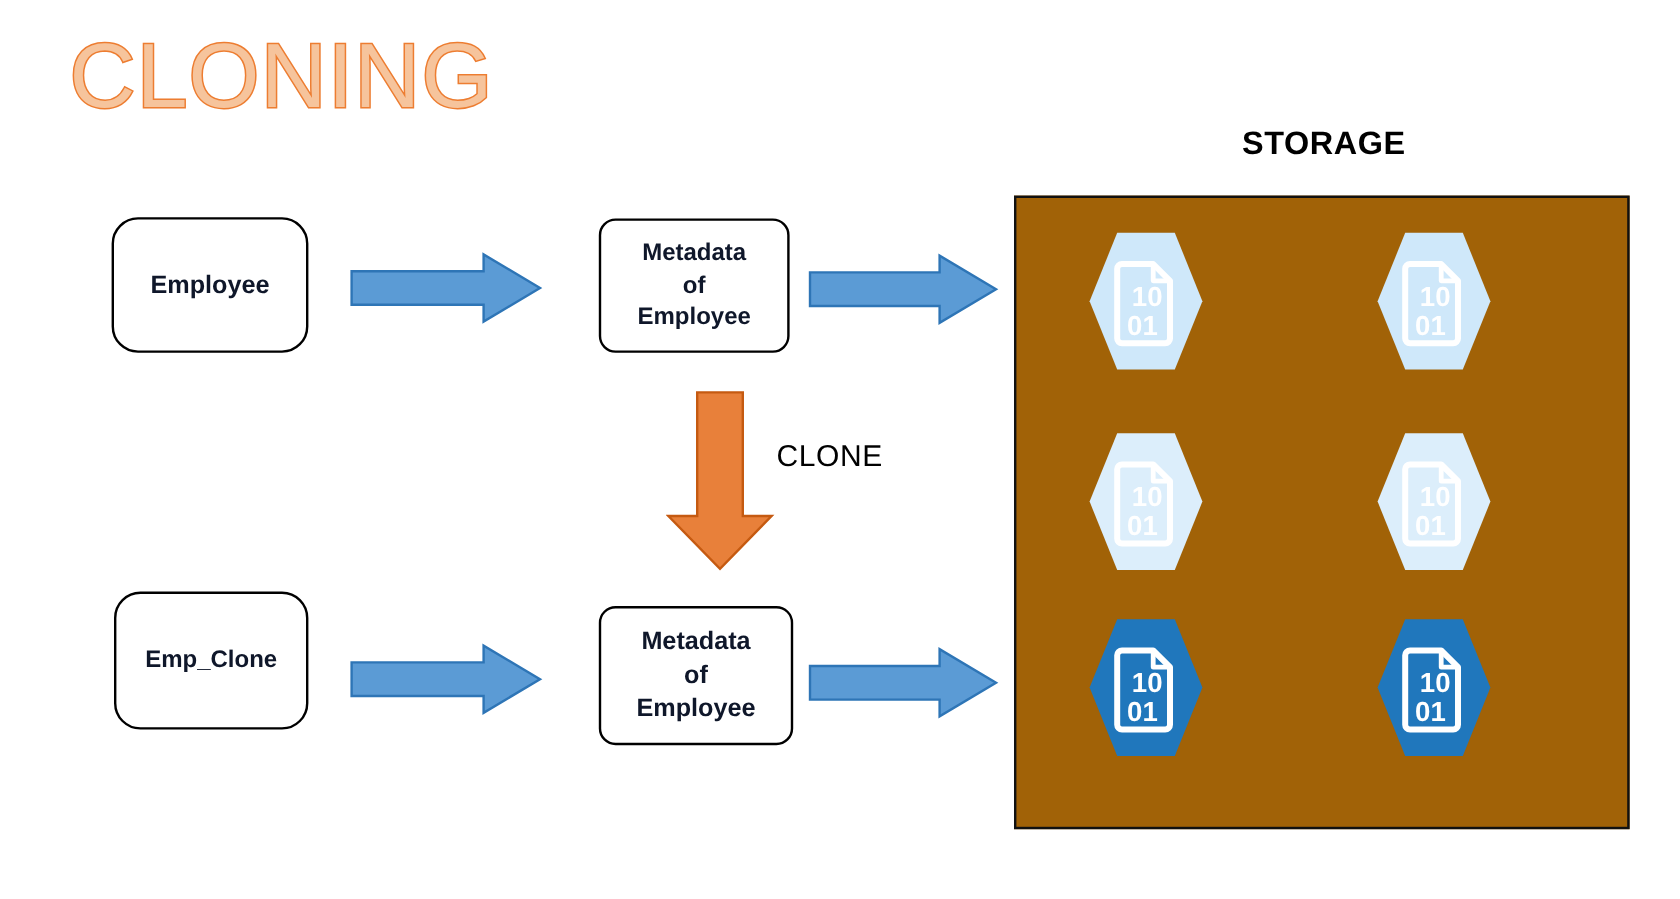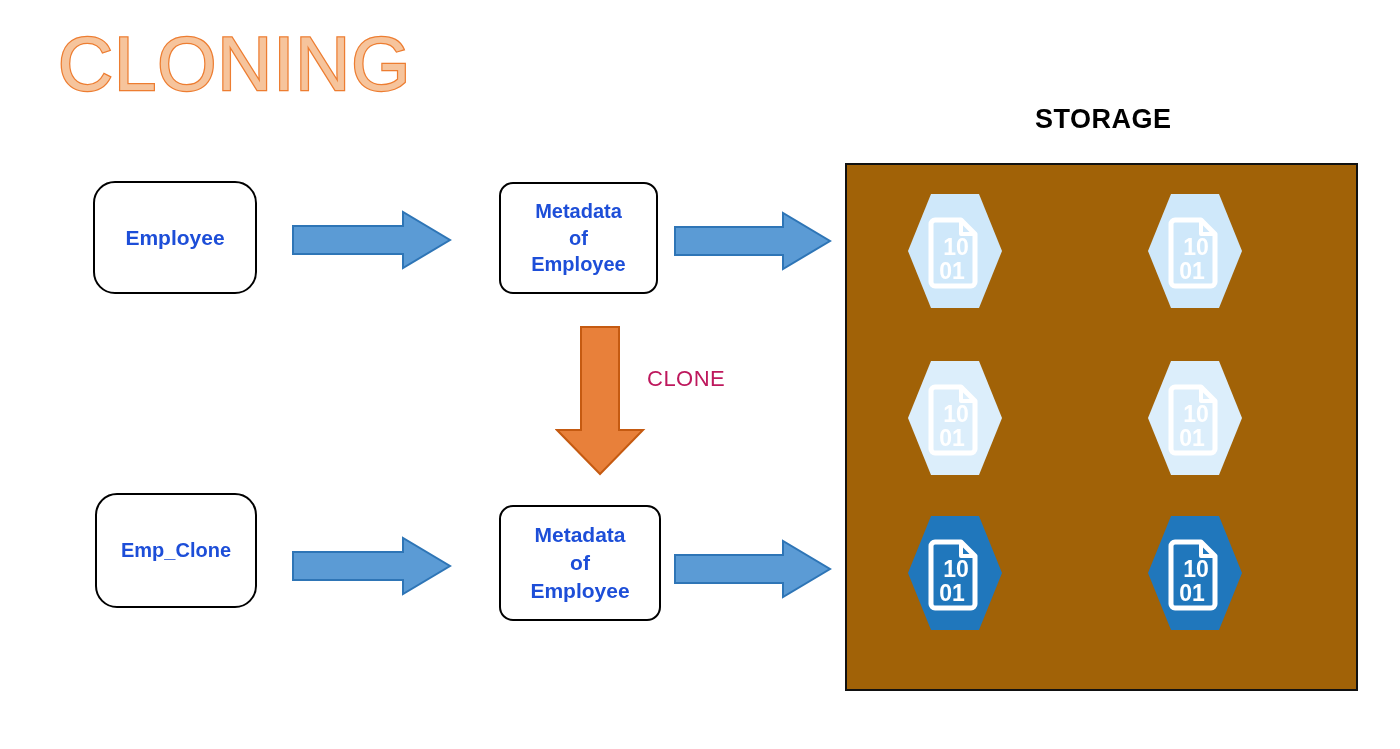--- a/index.html
+++ b/index.html
@@ -50,21 +50,21 @@
   .node-box {
     position: absolute;
     box-sizing: border-box;
     background: #ffffff;
     border: 2.5px solid #000000;
     display: flex;
     align-items: center;
     justify-content: center;
     text-align: center;
     font-weight: bold;
-    color: #1d4ed8;
+    color: #0f172a;
     line-height: 1.32;
   }
   #box-employee {
     left: 93px;  top: 181px;  width: 164px; height: 113px;
     border-radius: 22px;
     font-size: 21px;
   }
   #box-emp-clone {
     left: 95px;  top: 493px;  width: 162px; height: 115px;
     border-radius: 22px;
@@ -87,23 +87,23 @@
   #arrow-meta-to-store  { left: 673px; top: 210px; }
   #arrow-clone-to-meta2 { left: 291px; top: 535px; }
   #arrow-meta2-to-store { left: 673px; top: 538px; }
   #arrow-clone-down     { left: 555px; top: 325px; }
 
   
   #clone-label {
     position: absolute;
     left: 647px;
     top: 366px;
-    font-size: 22px;
+    font-size: 25px;
     font-weight: 400;
-    color: #be185d;
+    color: #000000;
     letter-spacing: 0.5px;
     white-space: nowrap;
   }
 
   
   #storage-panel {
     position: absolute;
     left: 845px;
     top: 163px;
     width: 513px;

